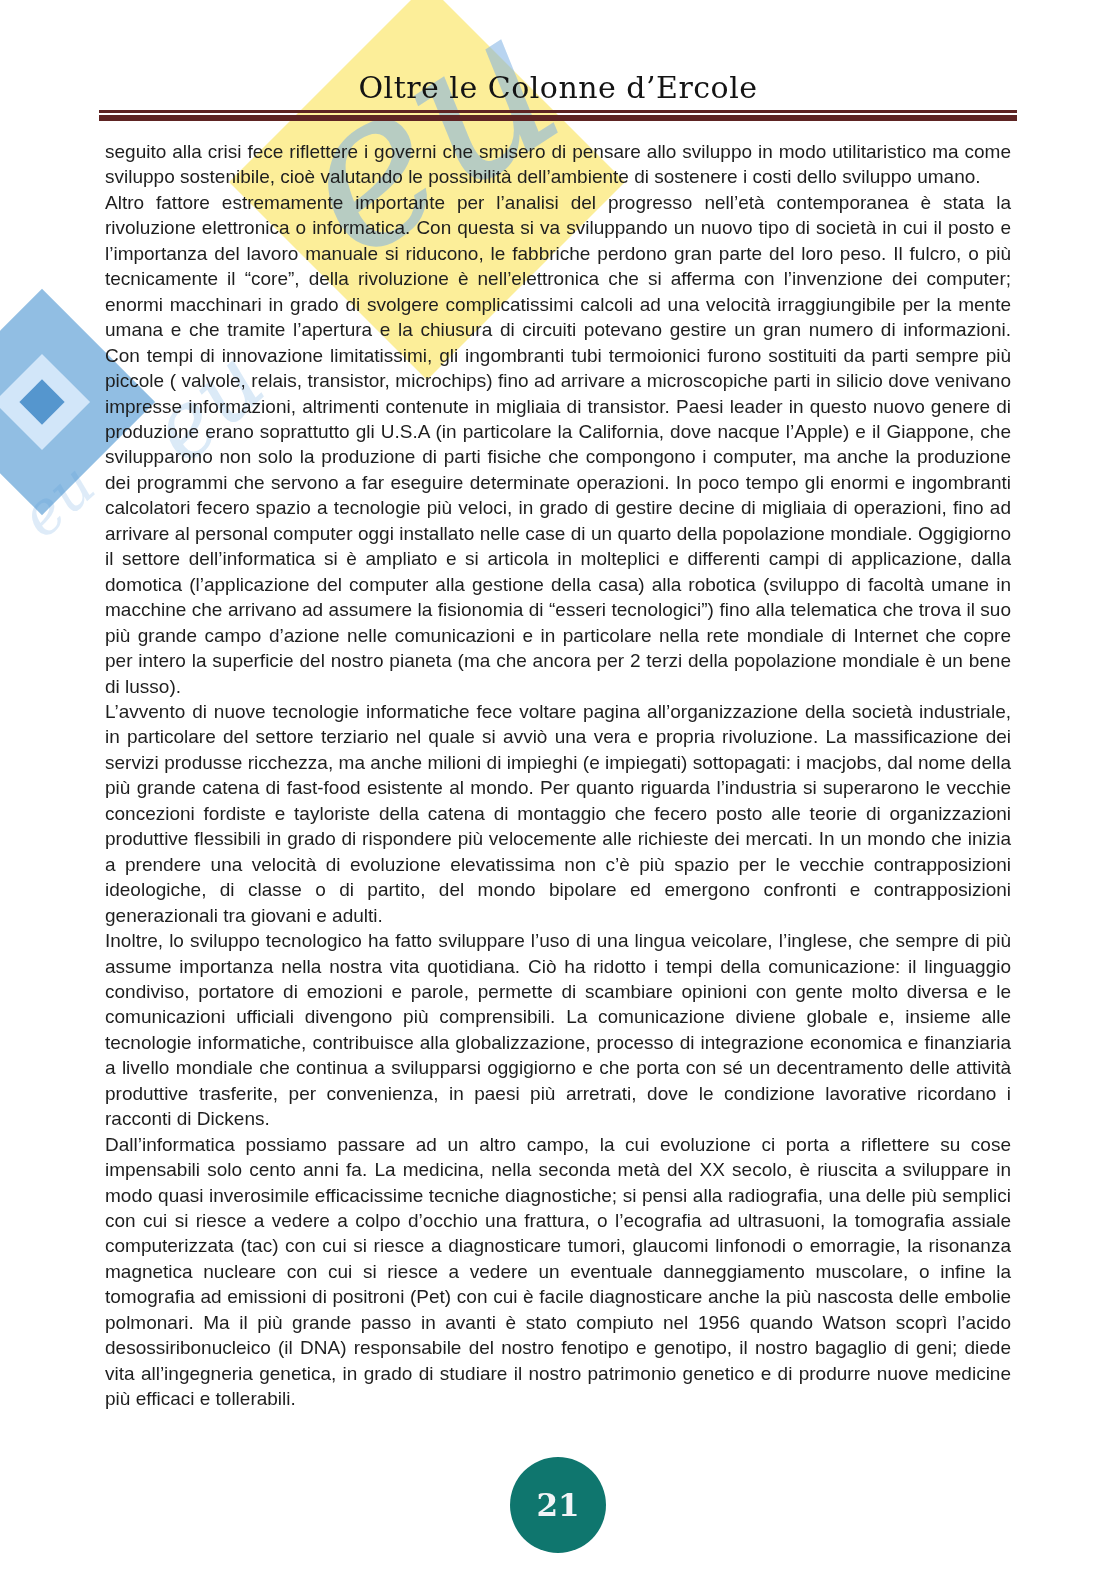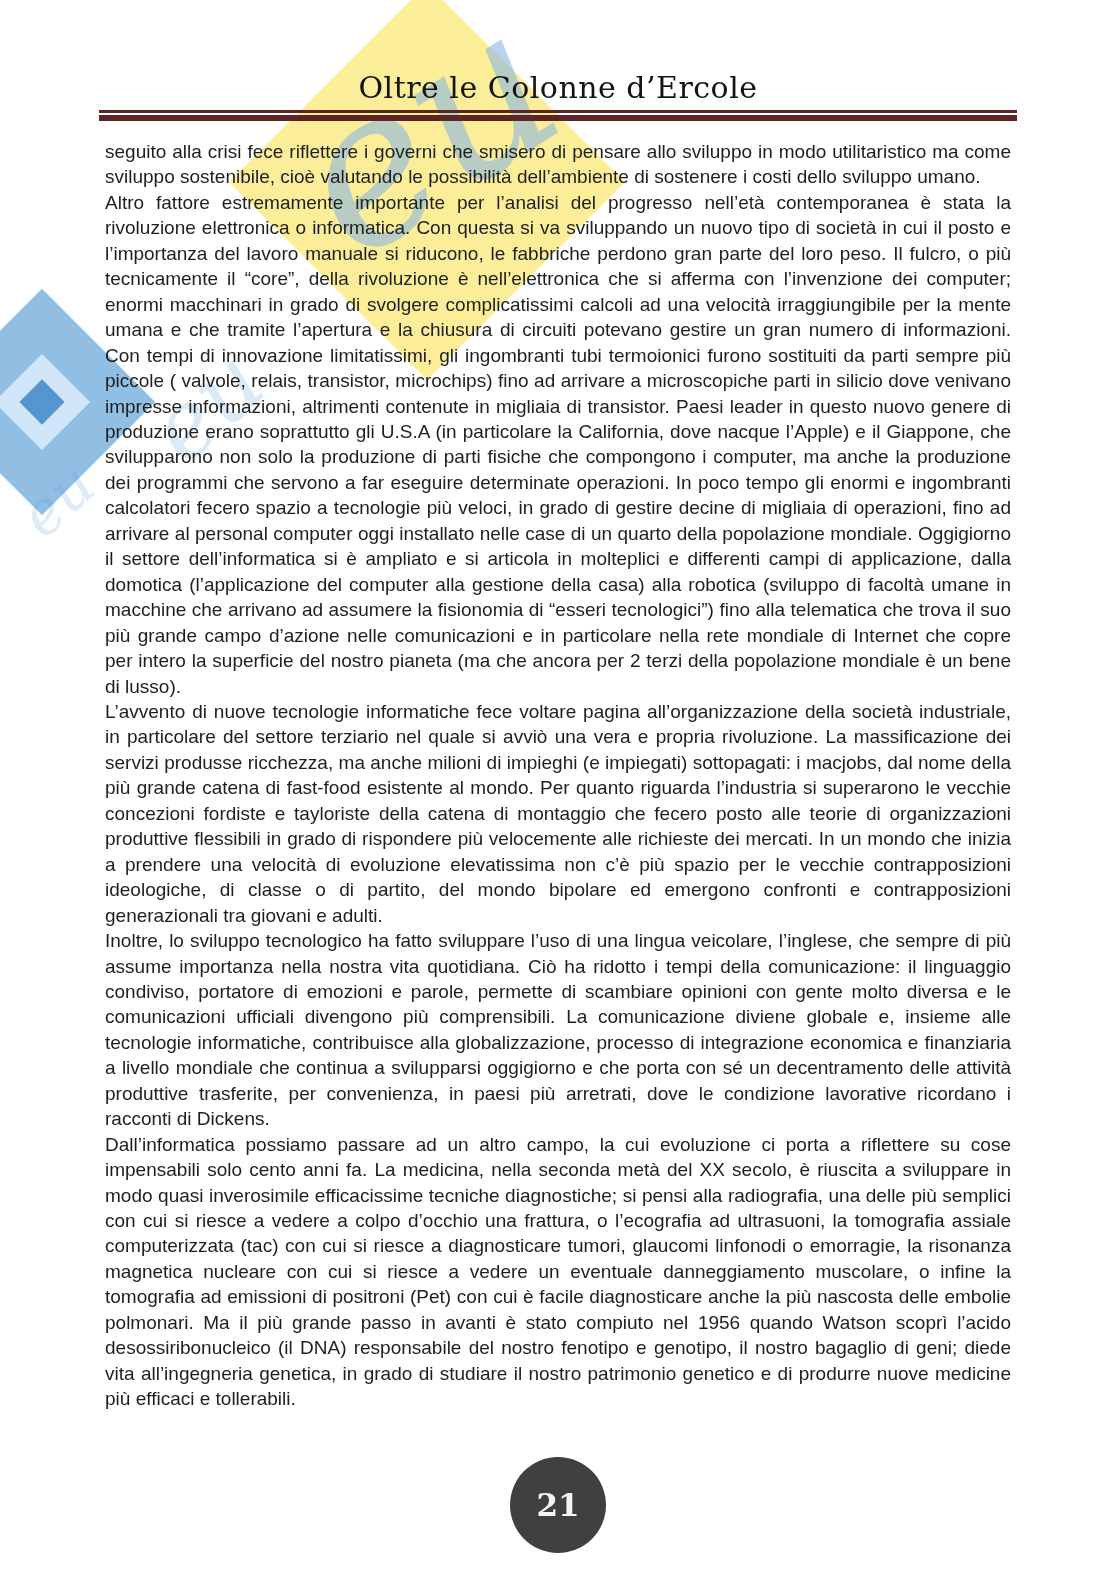--- a/index.html
+++ b/index.html
@@ -80,21 +80,21 @@
     color:#1e1e1e;
     text-align:justify;
   }
   .body-text p { margin:0; }
   
   .page-badge {
     position:absolute; z-index:2;
     left:510px; top:1457px;
     width:96px; height:96px;
     border-radius:50%;
-    background:#404040;
+    background:#0f766e;
     display:flex; align-items:center; justify-content:center;
     color:#f2f4f7;
     font-family:"DejaVu Serif", serif;
     font-size:31px; font-weight:bold;
   }
 </style>
 </head>
 <body>
 
 <div class="page">

